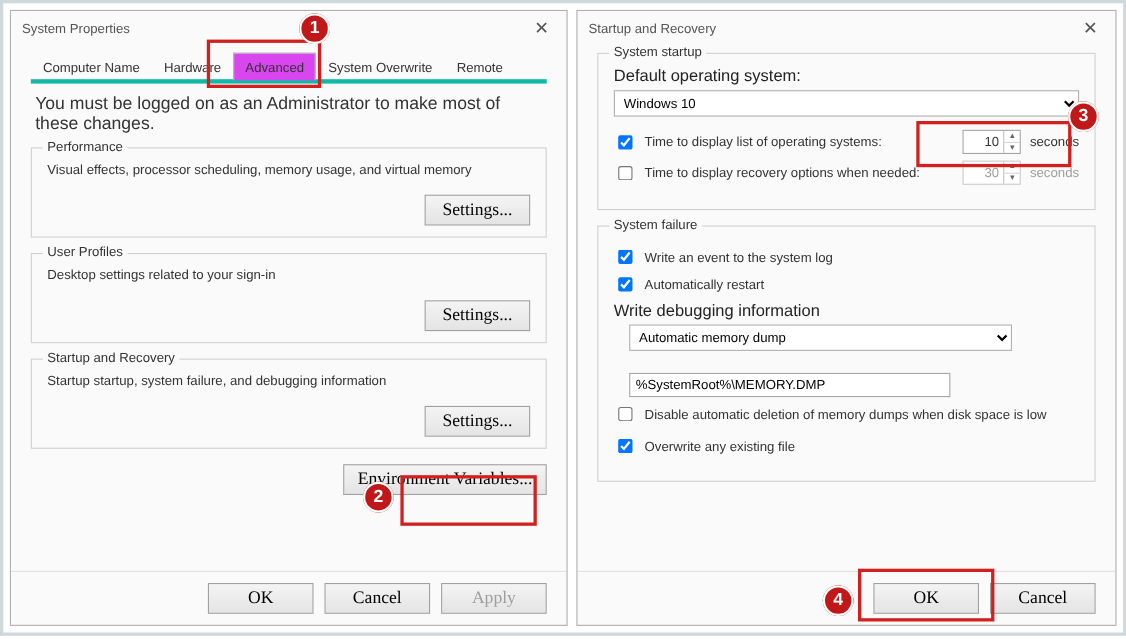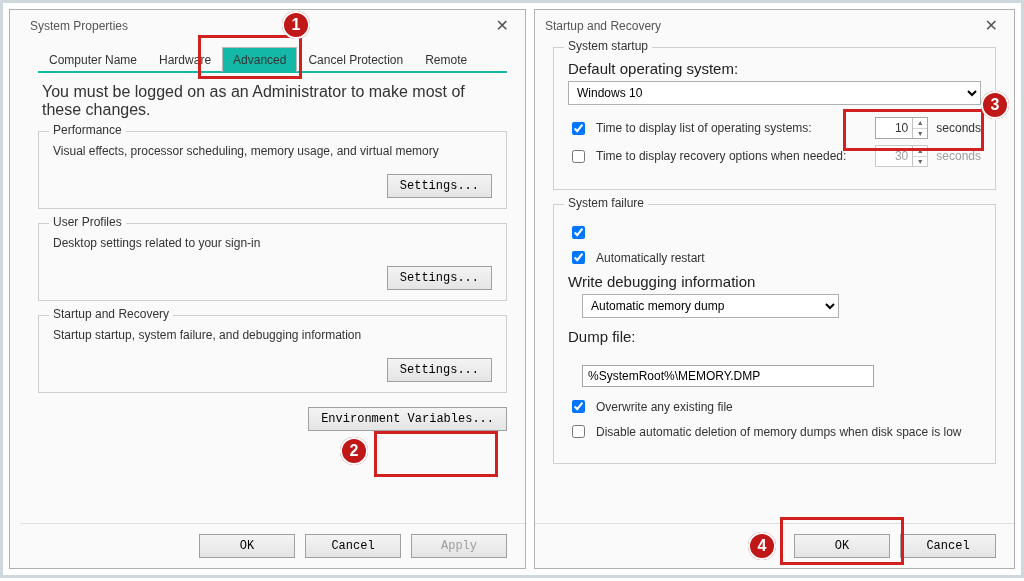--- a/index.html
+++ b/index.html
@@ -20,21 +20,21 @@
     border: 3px solid #cfd8dc;
     height: 560px;
   }
   .win {
     border: 1px solid #b0b0b0;
     background: #fafafa;
     display: flex;
     flex-direction: column;
     position: relative;
   }
-  .win-left { width: 505px; padding-left: 10px; }
+  .win-left { width: 505px; }
   .win-right { flex: 1; }
   .titlebar {
     display: flex;
     align-items: center;
     padding: 6px 10px;
     font-size: 12px;
     color: #555;
   }
   .titlebar .spacer { flex: 1; }
   .close-x {
@@ -43,36 +43,36 @@
     padding: 0 6px;
     cursor: pointer;
   }
   .pad {
     padding: 6px 18px 10px 18px;
     flex: 1;
   }
   
   .tabs {
     display: flex;
-    border-bottom: 2px solid #14b8a6;
+    border-bottom: 4px solid #14b8a6;
     margin-bottom: 10px;
   }
   .tab {
     padding: 5px 10px 5px 10px;
     border: 1px solid transparent;
     border-bottom: none;
     margin-bottom: -1px;
     cursor: pointer;
     font-size: 12px;
     color: #333;
     background: transparent;
   }
   .tab.active {
     border-color: #b8b8b8;
-    background: #14b8a6;
+    background: #d946ef;
   }
   .notice {
     font-size: 16px;
     margin: 10px 4px 12px 4px;
     color: #333;
   }
   
   .group {
     border: 1px solid #d0d0d0;
     border-radius: 0;
@@ -94,22 +94,22 @@
   }
   .right-btn-row {
     display: flex;
     justify-content: flex-end;
   }
   button.win-btn, .win-btn {
     min-width: 96px;
     padding: 4px 12px;
     border: 1px solid #a0a0a0;
     background: linear-gradient(#f4f4f4, #e4e4e4);
-    font-family: Liberation Mono, monospace;
-    font-size: 12px;
+    font-family: Liberation Serif, serif;
+    font-size: 16px;
     cursor: pointer;
   }
   .win-btn.wide { min-width: 160px; }
   .win-btn.disabled { color: #9e9e9e; }
   .dlg-bottom {
     display: flex;
     justify-content: flex-end;
     gap: 10px;
     padding: 10px 18px;
     border-top: 1px solid #e0e0e0;
@@ -121,21 +121,21 @@
     margin: 6px 0;
     font-size: 12px;
   }
   select.win-select {
     border: 1px solid #b0b0b0;
     background: #fff;
     font-size: 12px;
     padding: 3px 4px;
   }
   .os-select { width: 100%; }
-  .dump-select { width: 257px; }
+  .dump-select { width: 348px; }
   .chk {
     width: 13px;
     height: 13px;
   }
   .num-input-wrap {
     display: inline-flex;
     border: 1px solid #a5a5a5;
     background: #fff;
     height: 20px;
     align-items: stretch;
@@ -210,21 +210,21 @@
       <span>System Properties</span>
       <span class="spacer"></span>
       <span class="close-x">✕</span>
     </div>
     <div class="pad" style="position:relative;">
 
       <div class="tabs">
         <div class="tab">Computer Name</div>
         <div class="tab">Hardware</div>
         <div class="tab active">Advanced</div>
-        <div class="tab">Cancel Protection</div>
+        <div class="tab">System Overwrite</div>
         <div class="tab">Remote</div>
       </div>
 
       <div class="notice">You must be logged on as an Administrator to make most of these changes.</div>
 
       <div class="group">
         <span class="legend">Performance</span>
         <div class="desc">Visual effects, processor scheduling, memory usage, and virtual memory</div>
         <div class="right-btn-row">
           <button class="win-btn">Settings...</button>
@@ -306,45 +306,45 @@
           </span>
           <span class="faded">seconds</span>
         </div>
       </div>
 
       <div class="group" style="padding-bottom:16px;">
         <span class="legend">System failure</span>
 
         <div class="row">
           <input type="checkbox" class="chk" checked="" style="">
+          <span>Write an event to the system log</span>
         </div>
         <div class="row">
           <input type="checkbox" class="chk" checked="" style="">
           <span>Automatically restart</span>
         </div>
 
         <div class="small-label" style="margin-top:6px;">Write debugging information</div>
         <div class="indent" style="margin-top:4px;">
           <select class="win-select dump-select">
             <option>Automatic memory dump</option>
           </select>
         </div>
 
-        <div class="small-label" style="margin-top:10px;">Dump file:</div>
         <div class="indent" style="margin-top:20px;">
           <input class="txt" value="%SystemRoot%\MEMORY.DMP" style="">
         </div>
 
+        <div class="row">
+          <input type="checkbox" class="chk" style="">
+          <span>Disable automatic deletion of memory dumps when disk space is low</span>
+        </div>
         <div class="row" style="margin-top:10px;">
           <input type="checkbox" class="chk" checked="" style="">
           <span>Overwrite any existing file</span>
-        </div>
-        <div class="row">
-          <input type="checkbox" class="chk" style="">
-          <span>Disable automatic deletion of memory dumps when disk space is low</span>
         </div>
       </div>
 
       <div class="redbox" style="left:308px; top:68px; width:135px; height:36px;"></div>
       <div class="badge" style="left:446px; top:50px;">3</div>
     </div>
 
     <div class="dlg-bottom" style="position:relative;">
       <button class="win-btn ok-primary">OK</button>
       <button class="win-btn">Cancel</button>

